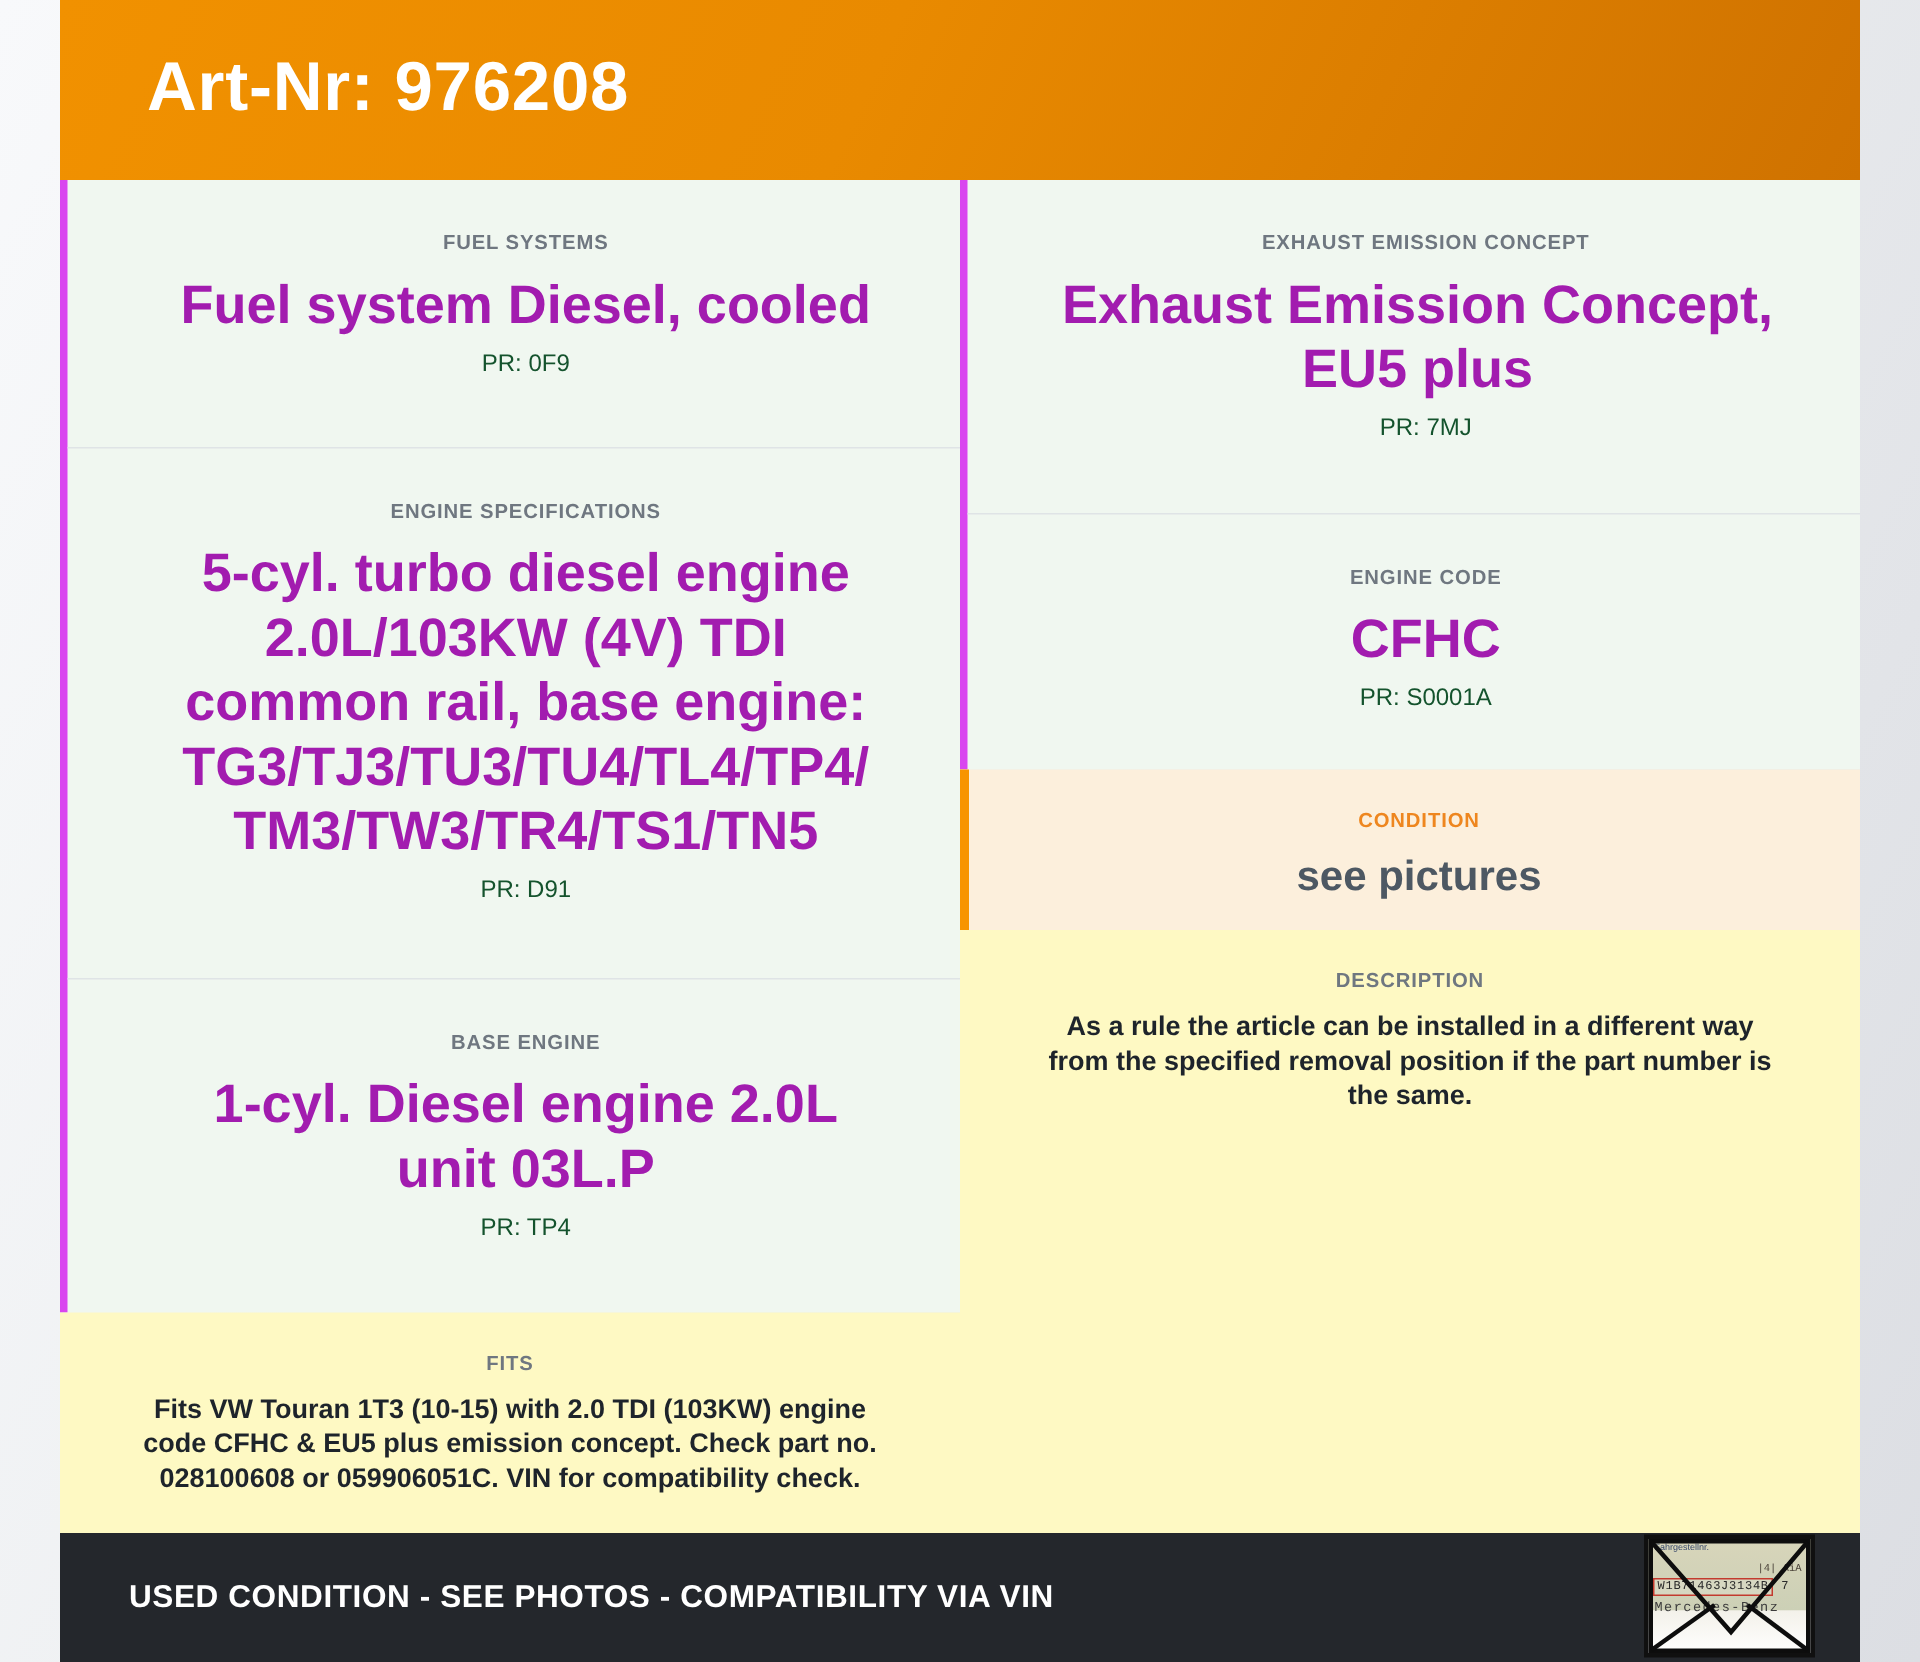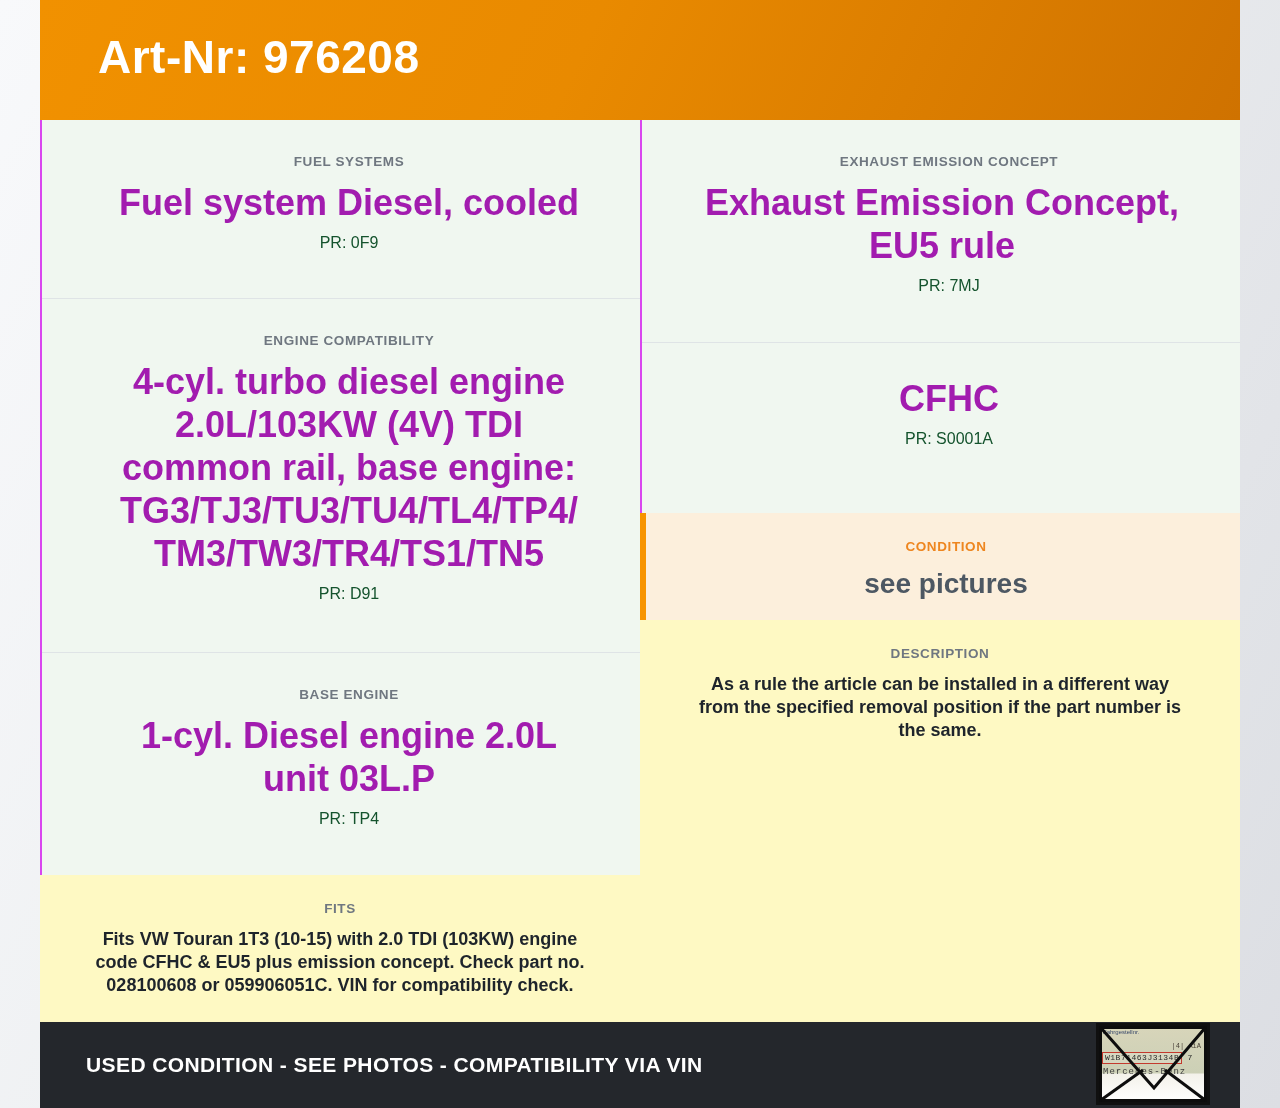--- a/index.html
+++ b/index.html
@@ -19,21 +19,21 @@
   }
   .header h1{
     margin:0 0 6px 58px;color:#ffffff;font-size:46px;font-weight:bold;letter-spacing:.5px;
   }
 
   
   .cols{display:flex;width:1200px;}
   .col{width:600px;box-sizing:border-box;}
 
   .panel{
-    background:#f0f7f0;border-left:2px solid #d946ef;box-sizing:border-box;
+    background:#f0f7f0;border-left:5px solid #d946ef;box-sizing:border-box;
   }
   .section{
     box-sizing:border-box;padding:34px 24px 0 40px;
   }
   .section + .section{border-top:1px solid #dfe4e6;}
 
   .label{
     font-size:13.5px;font-weight:bold;letter-spacing:.6px;color:#6f7780;margin:0 0 12px 0;
   }
   .title{
@@ -99,22 +99,22 @@
     <div class="cols">
 
       <div class="col">
         <div class="panel">
           <div class="section l-s1">
             <p class="label">FUEL SYSTEMS</p>
             <p class="title">Fuel system Diesel, cooled</p>
             <p class="pr">PR: 0F9</p>
           </div>
           <div class="section l-s2">
-            <p class="label">ENGINE COMPATIBILITY</p>
-            <p class="title">4-cyl. turbo diesel engine
+            <p class="label">ENGINE SPECIFICATIONS</p>
+            <p class="title">5-cyl. turbo diesel engine
 2.0L/103KW (4V) TDI
 common rail, base engine:
 TG3/TJ3/TU3/TU4/TL4/TP4/
 TM3/TW3/TR4/TS1/TN5</p>
             <p class="pr">PR: D91</p>
           </div>
           <div class="section l-s3">
             <p class="label">BASE ENGINE</p>
             <p class="title">1-cyl. Diesel engine 2.0L
 unit 03L.P</p>
@@ -127,24 +127,25 @@
 code CFHC &amp; EU5 plus emission concept. Check part no.
 028100608 or 059906051C. VIN for compatibility check.</p>
         </div>
       </div>
 
       <div class="col">
         <div class="panel">
           <div class="section r-s1">
             <p class="label">EXHAUST EMISSION CONCEPT</p>
             <p class="title" style="max-width:520px">Exhaust Emission Concept,
-EU5 rule</p>
+EU5 plus</p>
             <p class="pr">PR: 7MJ</p>
           </div>
           <div class="section r-s2">
+            <p class="label">ENGINE CODE</p>
             <p class="title">CFHC</p>
             <p class="pr">PR: S0001A</p>
           </div>
         </div>
         <div class="condition">
           <p class="label">CONDITION</p>
           <p class="condition-value">see pictures</p>
         </div>
         <div class="card-white description">
           <p class="label">DESCRIPTION</p>

